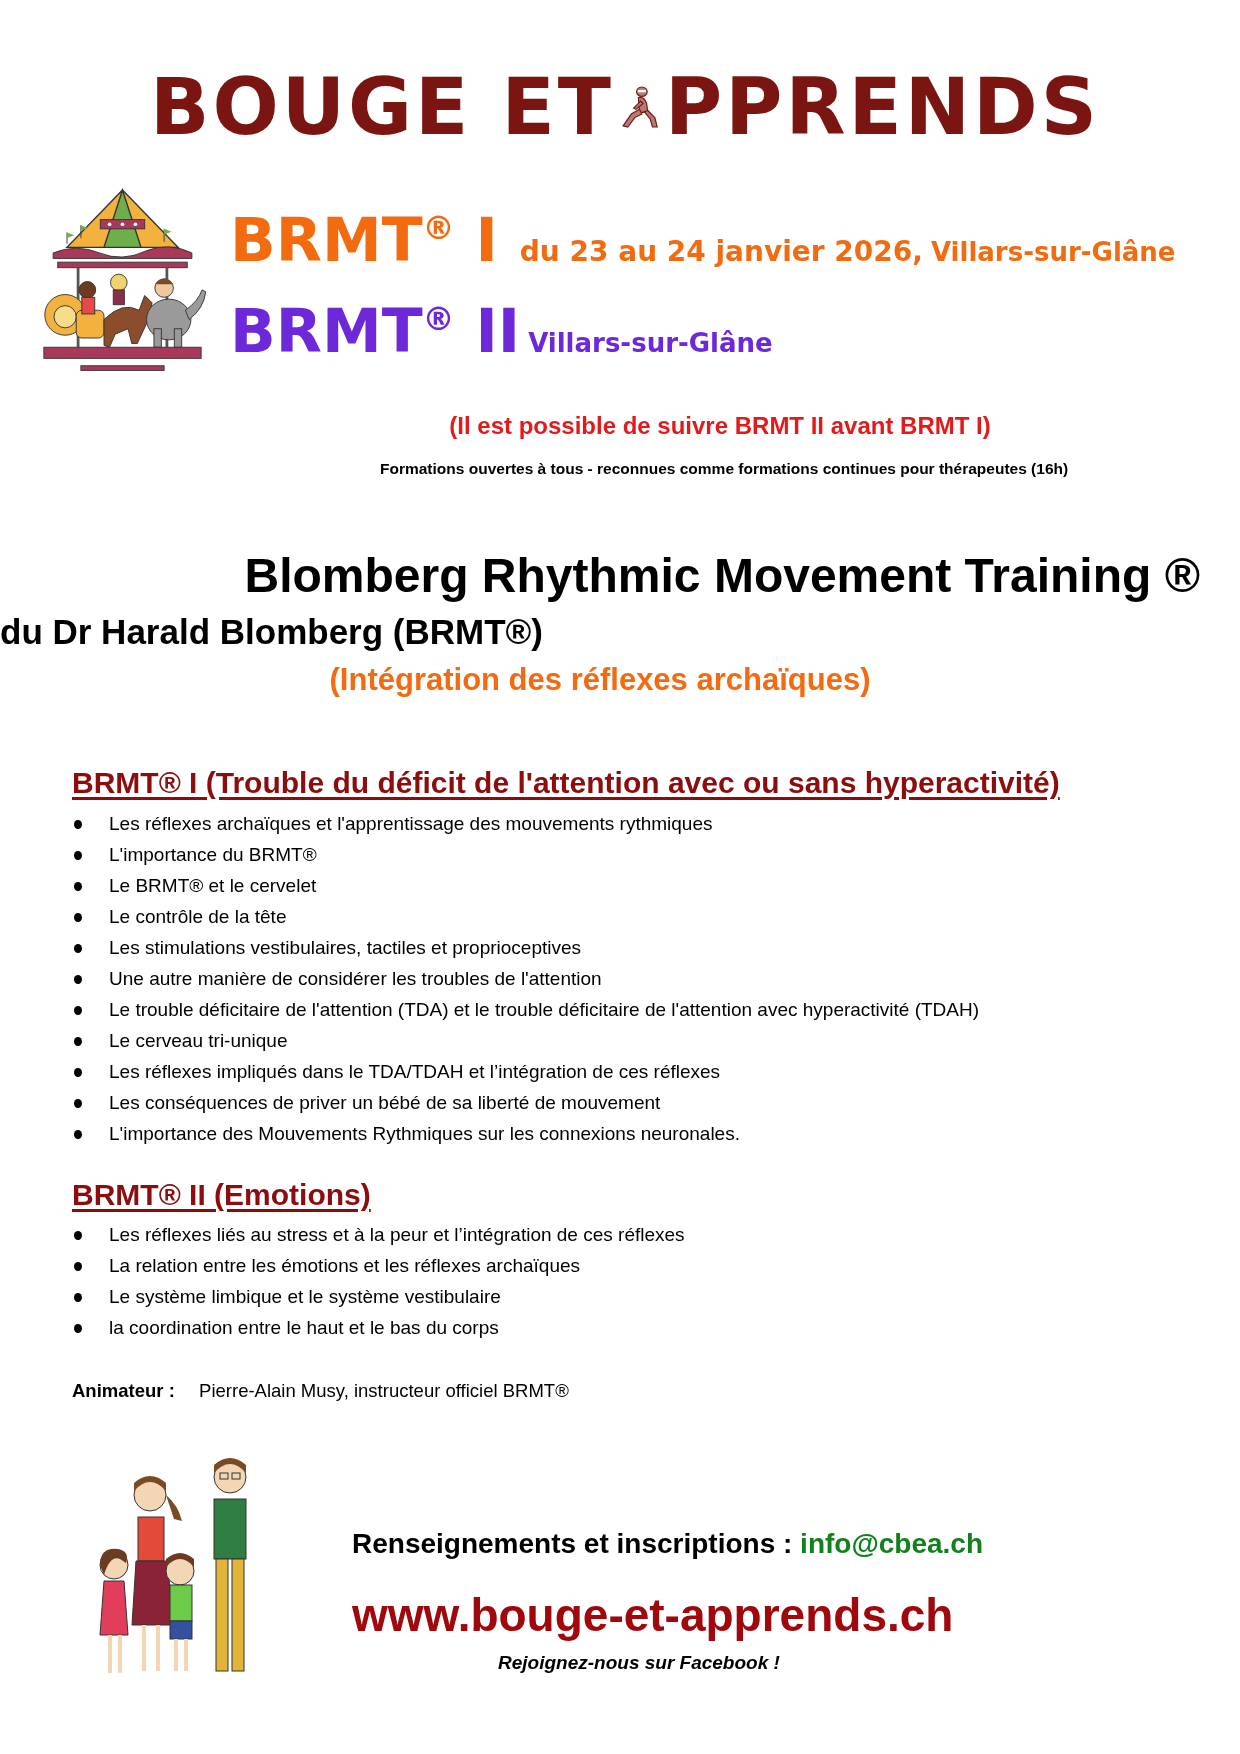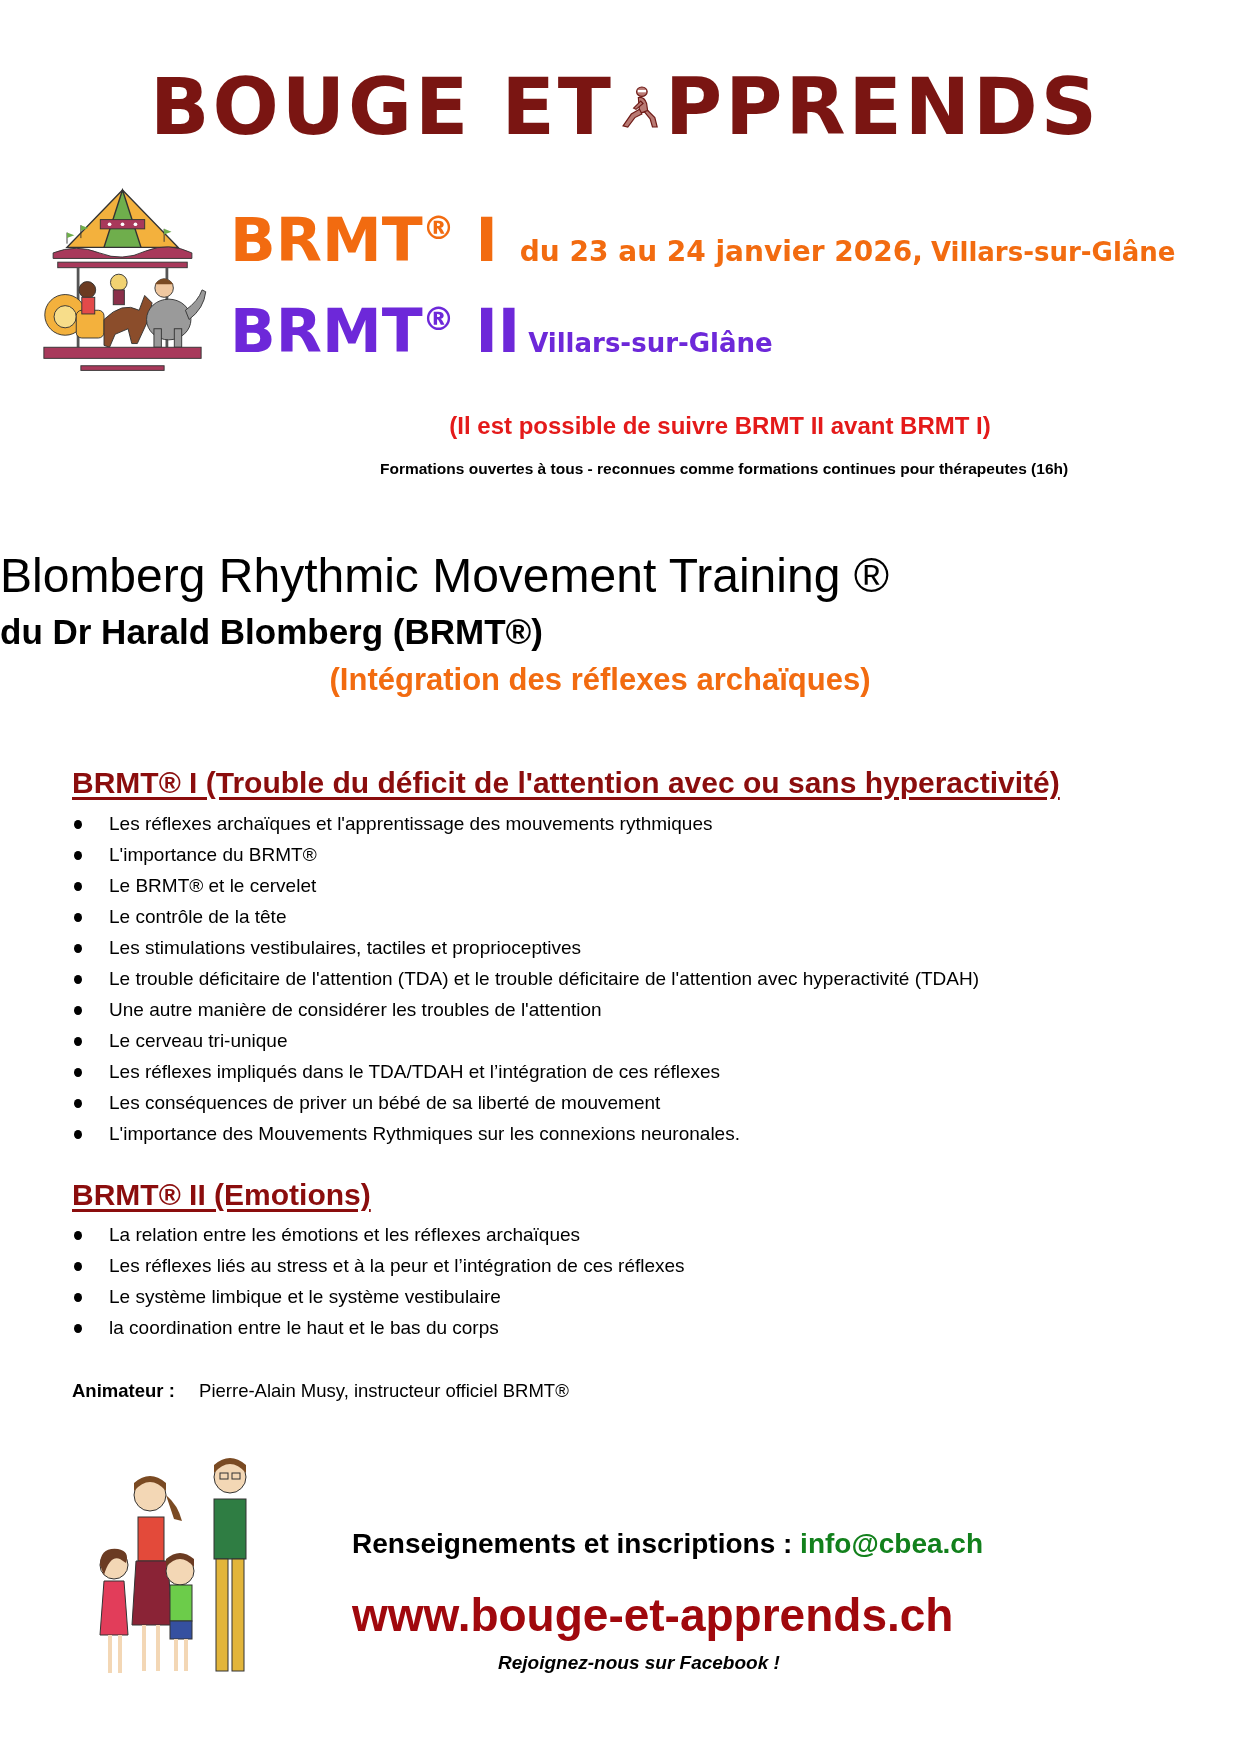--- a/index.html
+++ b/index.html
@@ -36,22 +36,22 @@
 
   .note-red {
     left: 0; width: 1440px; top: 412px; text-align: center;
     font-weight: bold; font-size: 24px; color: #e41a1a;
   }
   .note-small {
     left: 380px; top: 460px; font-weight: bold; font-size: 15.5px; white-space: nowrap;
   }
 
   .main-title {
-    left: 0; width: 1200px; top: 548px; text-align: left;
-    font-weight: normal; font-size: 48px; white-space: nowrap;
+    left: 0; width: 1200px; top: 548px; text-align: right;
+    font-weight: bold; font-size: 48px; white-space: nowrap;
   }
   .sub-title {
     left: 0; width: 1200px; top: 612px; text-align: left;
     font-weight: bold; font-size: 35px;
   }
   .sub-title-orange {
     left: 0; width: 1200px; top: 662px; text-align: center;
     font-weight: bold; font-size: 31px; color: #f26b10;
   }
 
@@ -164,32 +164,32 @@
 <div class="abs sub-title">du Dr Harald Blomberg (BRMT®)</div>
 <div class="abs sub-title-orange">(Intégration des réflexes archaïques)</div>
 
 <div class="abs section-head sec1-head">BRMT® I (Trouble du déficit de l'attention avec ou sans hyperactivité)</div>
 <ul class="abs bullets list1">
   <li>Les réflexes archaïques et l'apprentissage des mouvements rythmiques</li>
   <li>L'importance du BRMT®</li>
   <li>Le BRMT® et le cervelet</li>
   <li>Le contrôle de la tête</li>
   <li>Les stimulations vestibulaires, tactiles et proprioceptives</li>
+  <li>Une autre manière de considérer les troubles de l'attention</li>
   <li>Le trouble déficitaire de l'attention (TDA) et le trouble déficitaire de l'attention avec hyperactivité (TDAH)</li>
-  <li>Une autre manière de considérer les troubles de l'attention</li>
   <li>Le cerveau tri-unique</li>
   <li>Les réflexes impliqués dans le TDA/TDAH et l’intégration de ces réflexes</li>
   <li>Les conséquences de priver un bébé de sa liberté de mouvement</li>
   <li>L'importance des Mouvements Rythmiques sur les connexions neuronales.</li>
 </ul>
 
 <div class="abs section-head sec2-head">BRMT® II (Emotions)</div>
 <ul class="abs bullets list2">
+  <li>Les réflexes liés au stress et à la peur et l’intégration de ces réflexes</li>
   <li>La relation entre les émotions et les réflexes archaïques</li>
-  <li>Les réflexes liés au stress et à la peur et l’intégration de ces réflexes</li>
   <li>Le système limbique et le système vestibulaire</li>
   <li>la coordination entre le haut et le bas du corps</li>
 </ul>
 
 <div class="abs animateur">
   <span class="lbl">Animateur :</span>
   <span style="display:inline-block;width:14px;"></span>
   <span>Pierre-Alain Musy, instructeur officiel BRMT®</span>
 </div>
 

